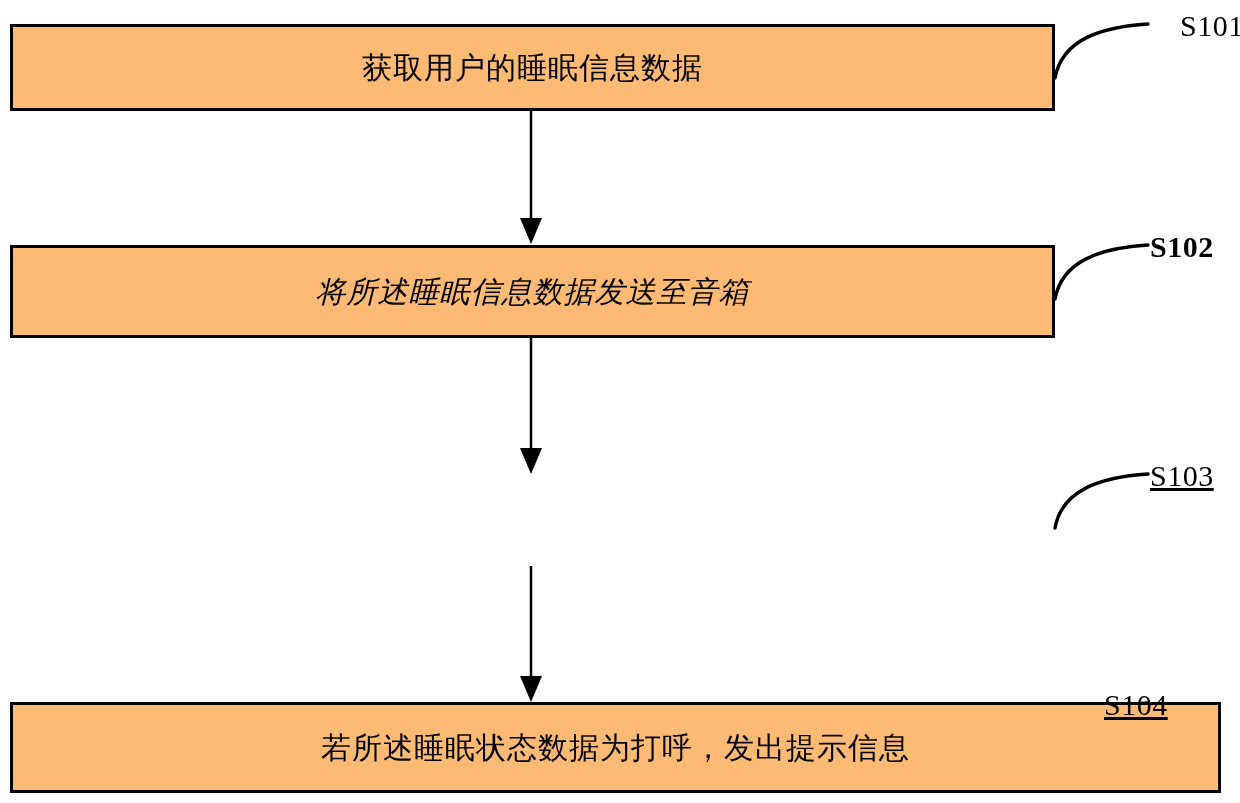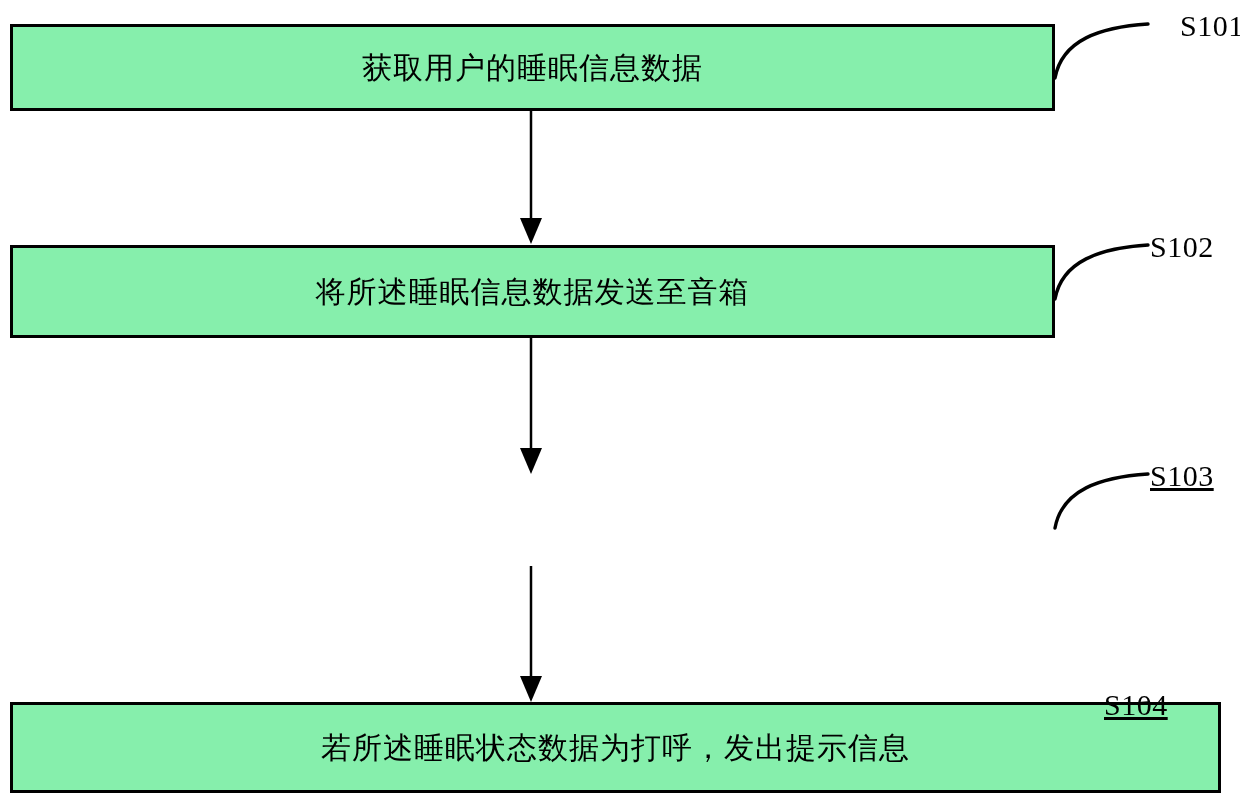--- a/index.html
+++ b/index.html
@@ -15,21 +15,21 @@
     position: relative;
     width: 1240px;
     height: 803px;
     background: #ffffff;
     overflow: hidden;
   }
   .flow-box {
     position: absolute;
     box-sizing: border-box;
     border: 3px solid #000000;
-    background: #86efac;
+    background: #fdba74;
     display: flex;
     align-items: center;
     justify-content: center;
   }
   .flow-box-label {
     font-family: "DejaVu Sans", "Liberation Sans", sans-serif;
     font-size: 30px;
     line-height: 1.1;
     color: #000000;
     letter-spacing: 1px;
@@ -89,24 +89,24 @@
     <path d="M1055,299 C1062,261 1100,248 1148,245" fill="none" stroke="#000000" stroke-width="3.4" stroke-linecap="round"></path>
     <path d="M1055,528 C1062,490 1100,477 1148,474" fill="none" stroke="#000000" stroke-width="3.4" stroke-linecap="round"></path>
     <path d="M1055,757 C1062,719 1100,706 1148,703" fill="none" stroke="#000000" stroke-width="3.4" stroke-linecap="round"></path>
   </svg>
 
   <div class="flow-box" style="left:10px; top:24px; width:1045px; height:87px;">
     <span class="flow-box-label">获取用户的睡眠信息数据</span>
   </div>
   <div class="step-tag" style="left:1180px; top:9px;">S101</div>
 
-  <div class="flow-box" style="left:10px; top:245px; width:1045px; height:93px;">
+  <div class="flow-box" style="left:10px; top:245px; width:1045px; height:93px;font-style:italic;">
     <span class="flow-box-label">将所述睡眠信息数据发送至音箱</span>
   </div>
-  <div class="step-tag" style="left:1150px; top:230px;">S102</div>
+  <div class="step-tag" style="left:1150px; top:230px;font-weight:bold;">S102</div>
 
   <div class="step-tag" style="left:1150px; top:459px;text-decoration:underline;">S103</div>
 
   <div class="flow-box" style="left:10px; top:702px; width:1211px; height:91px;">
     <span class="flow-box-label">若所述睡眠状态数据为打呼，发出提示信息</span>
   </div>
   <div class="step-tag" style="left:1104px; top:688px;text-decoration:underline;">S104</div>
 
 </div>
 

